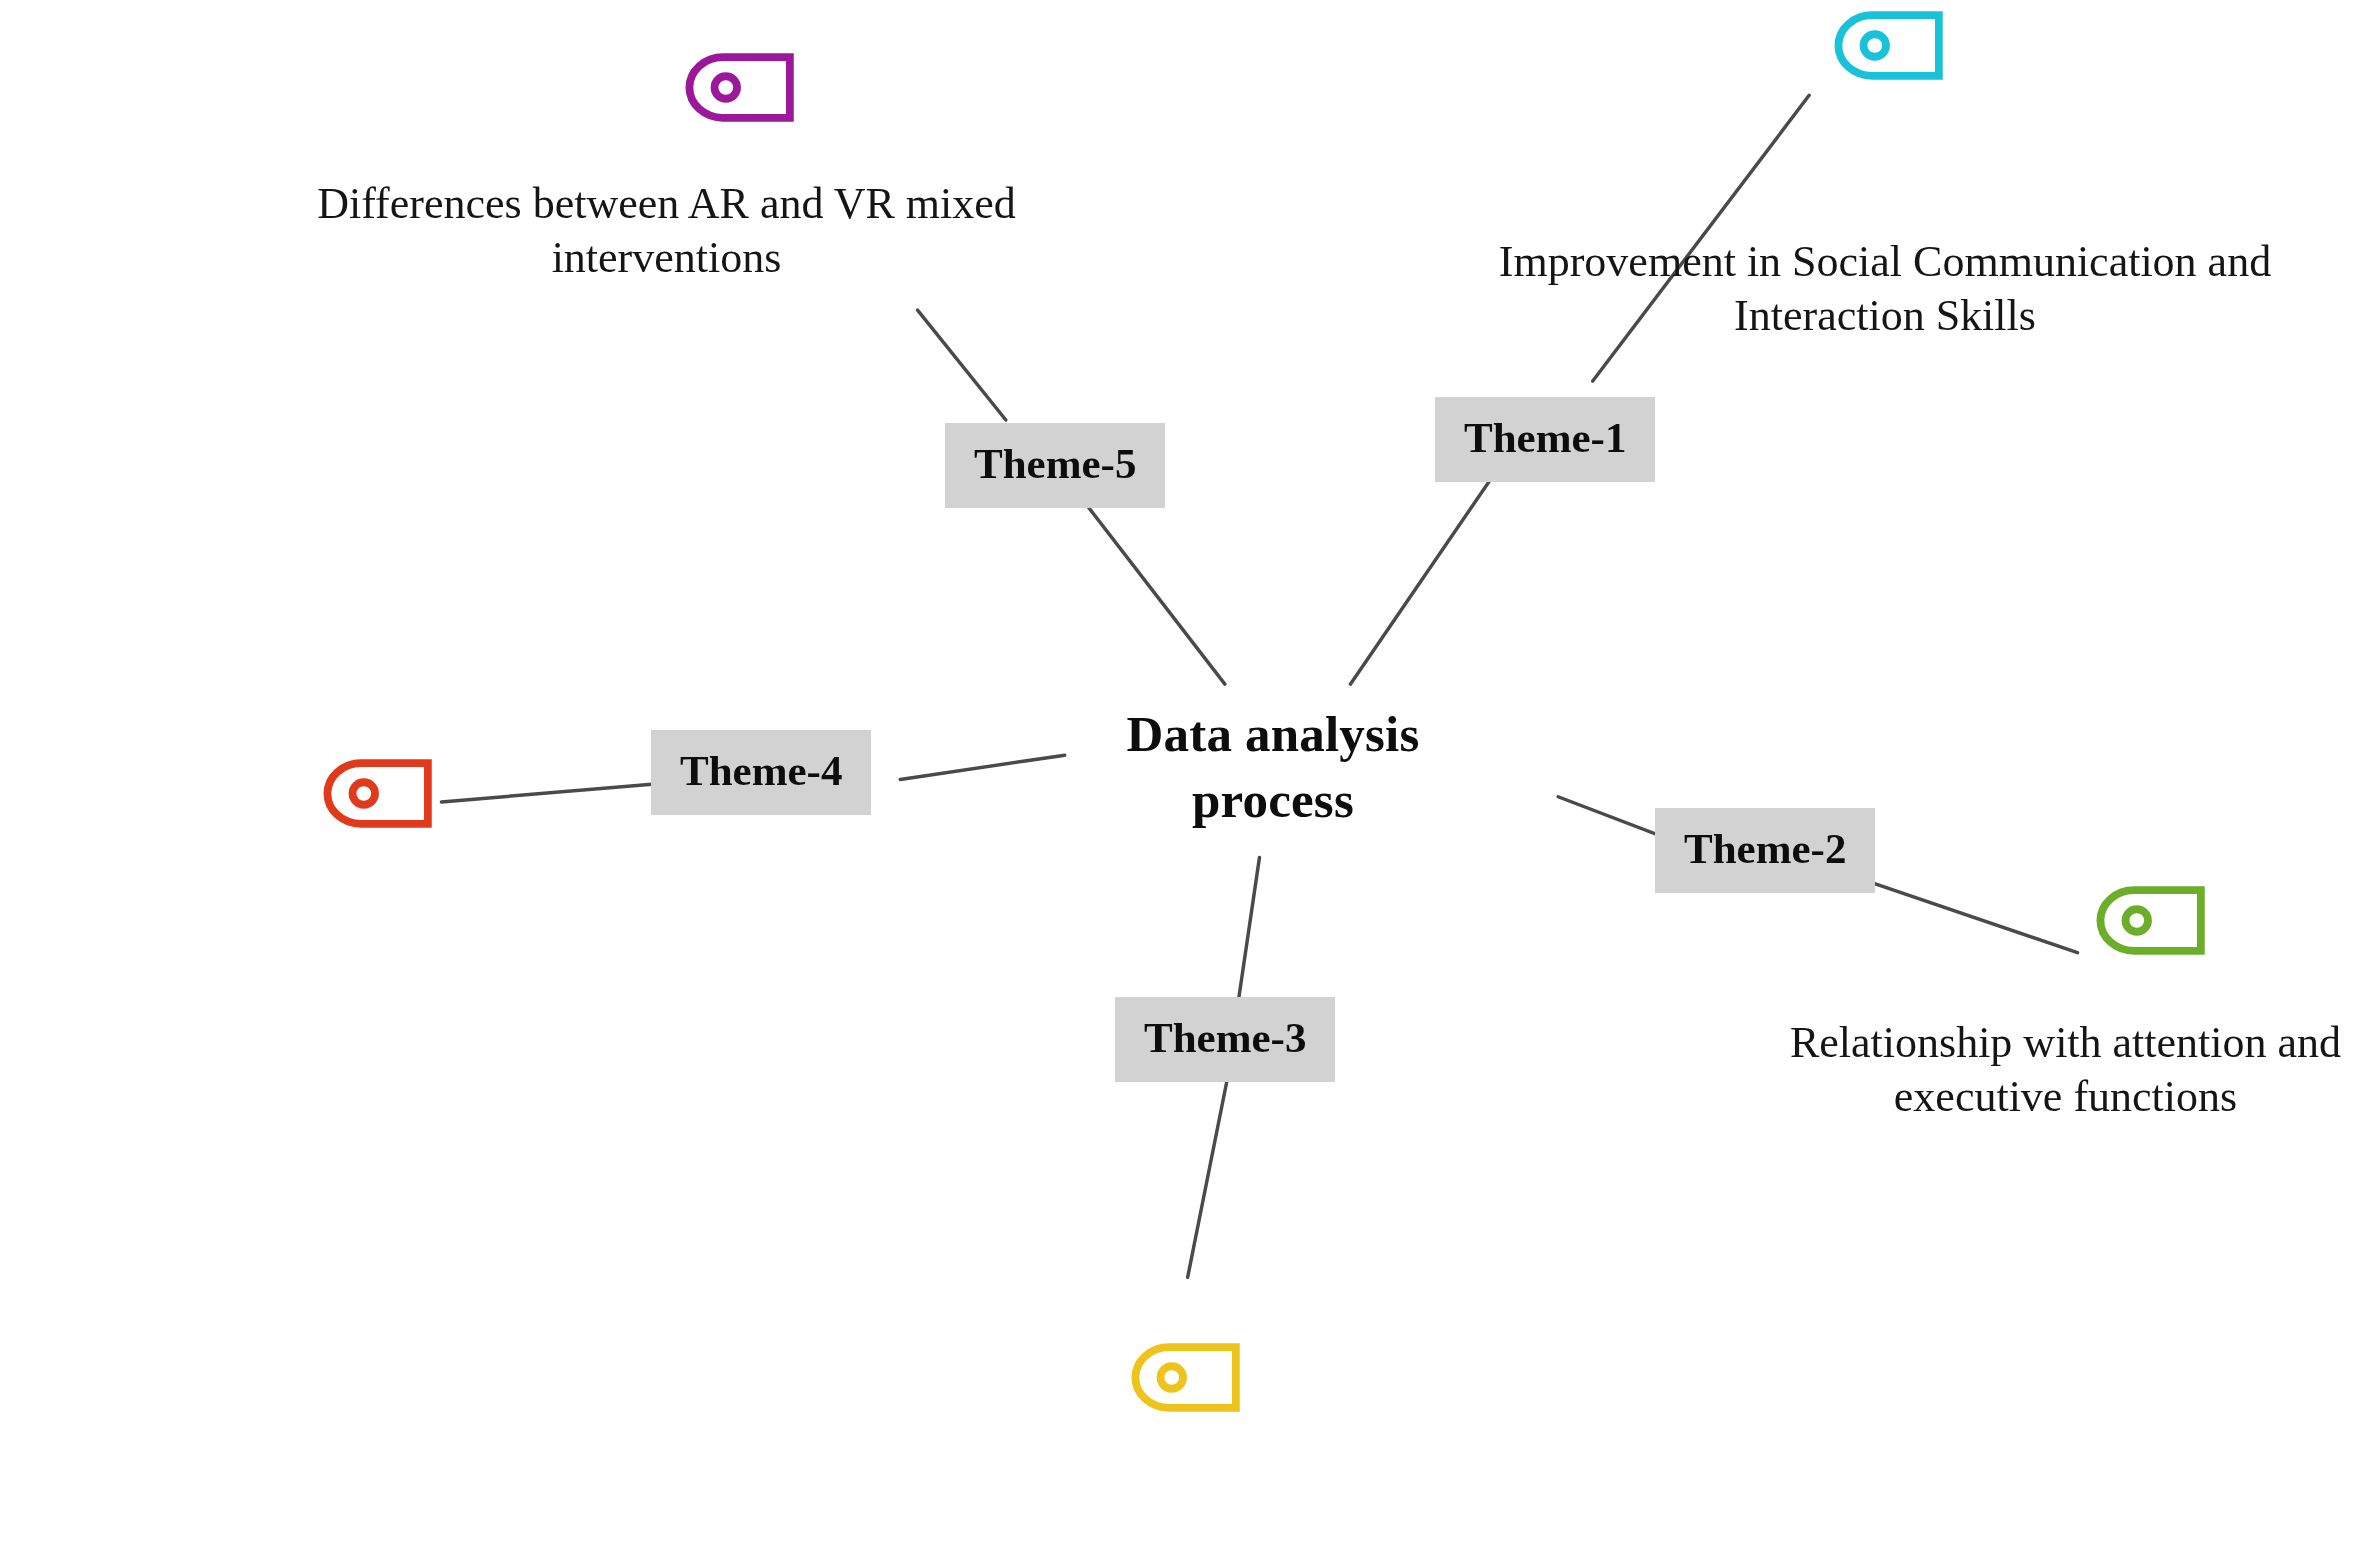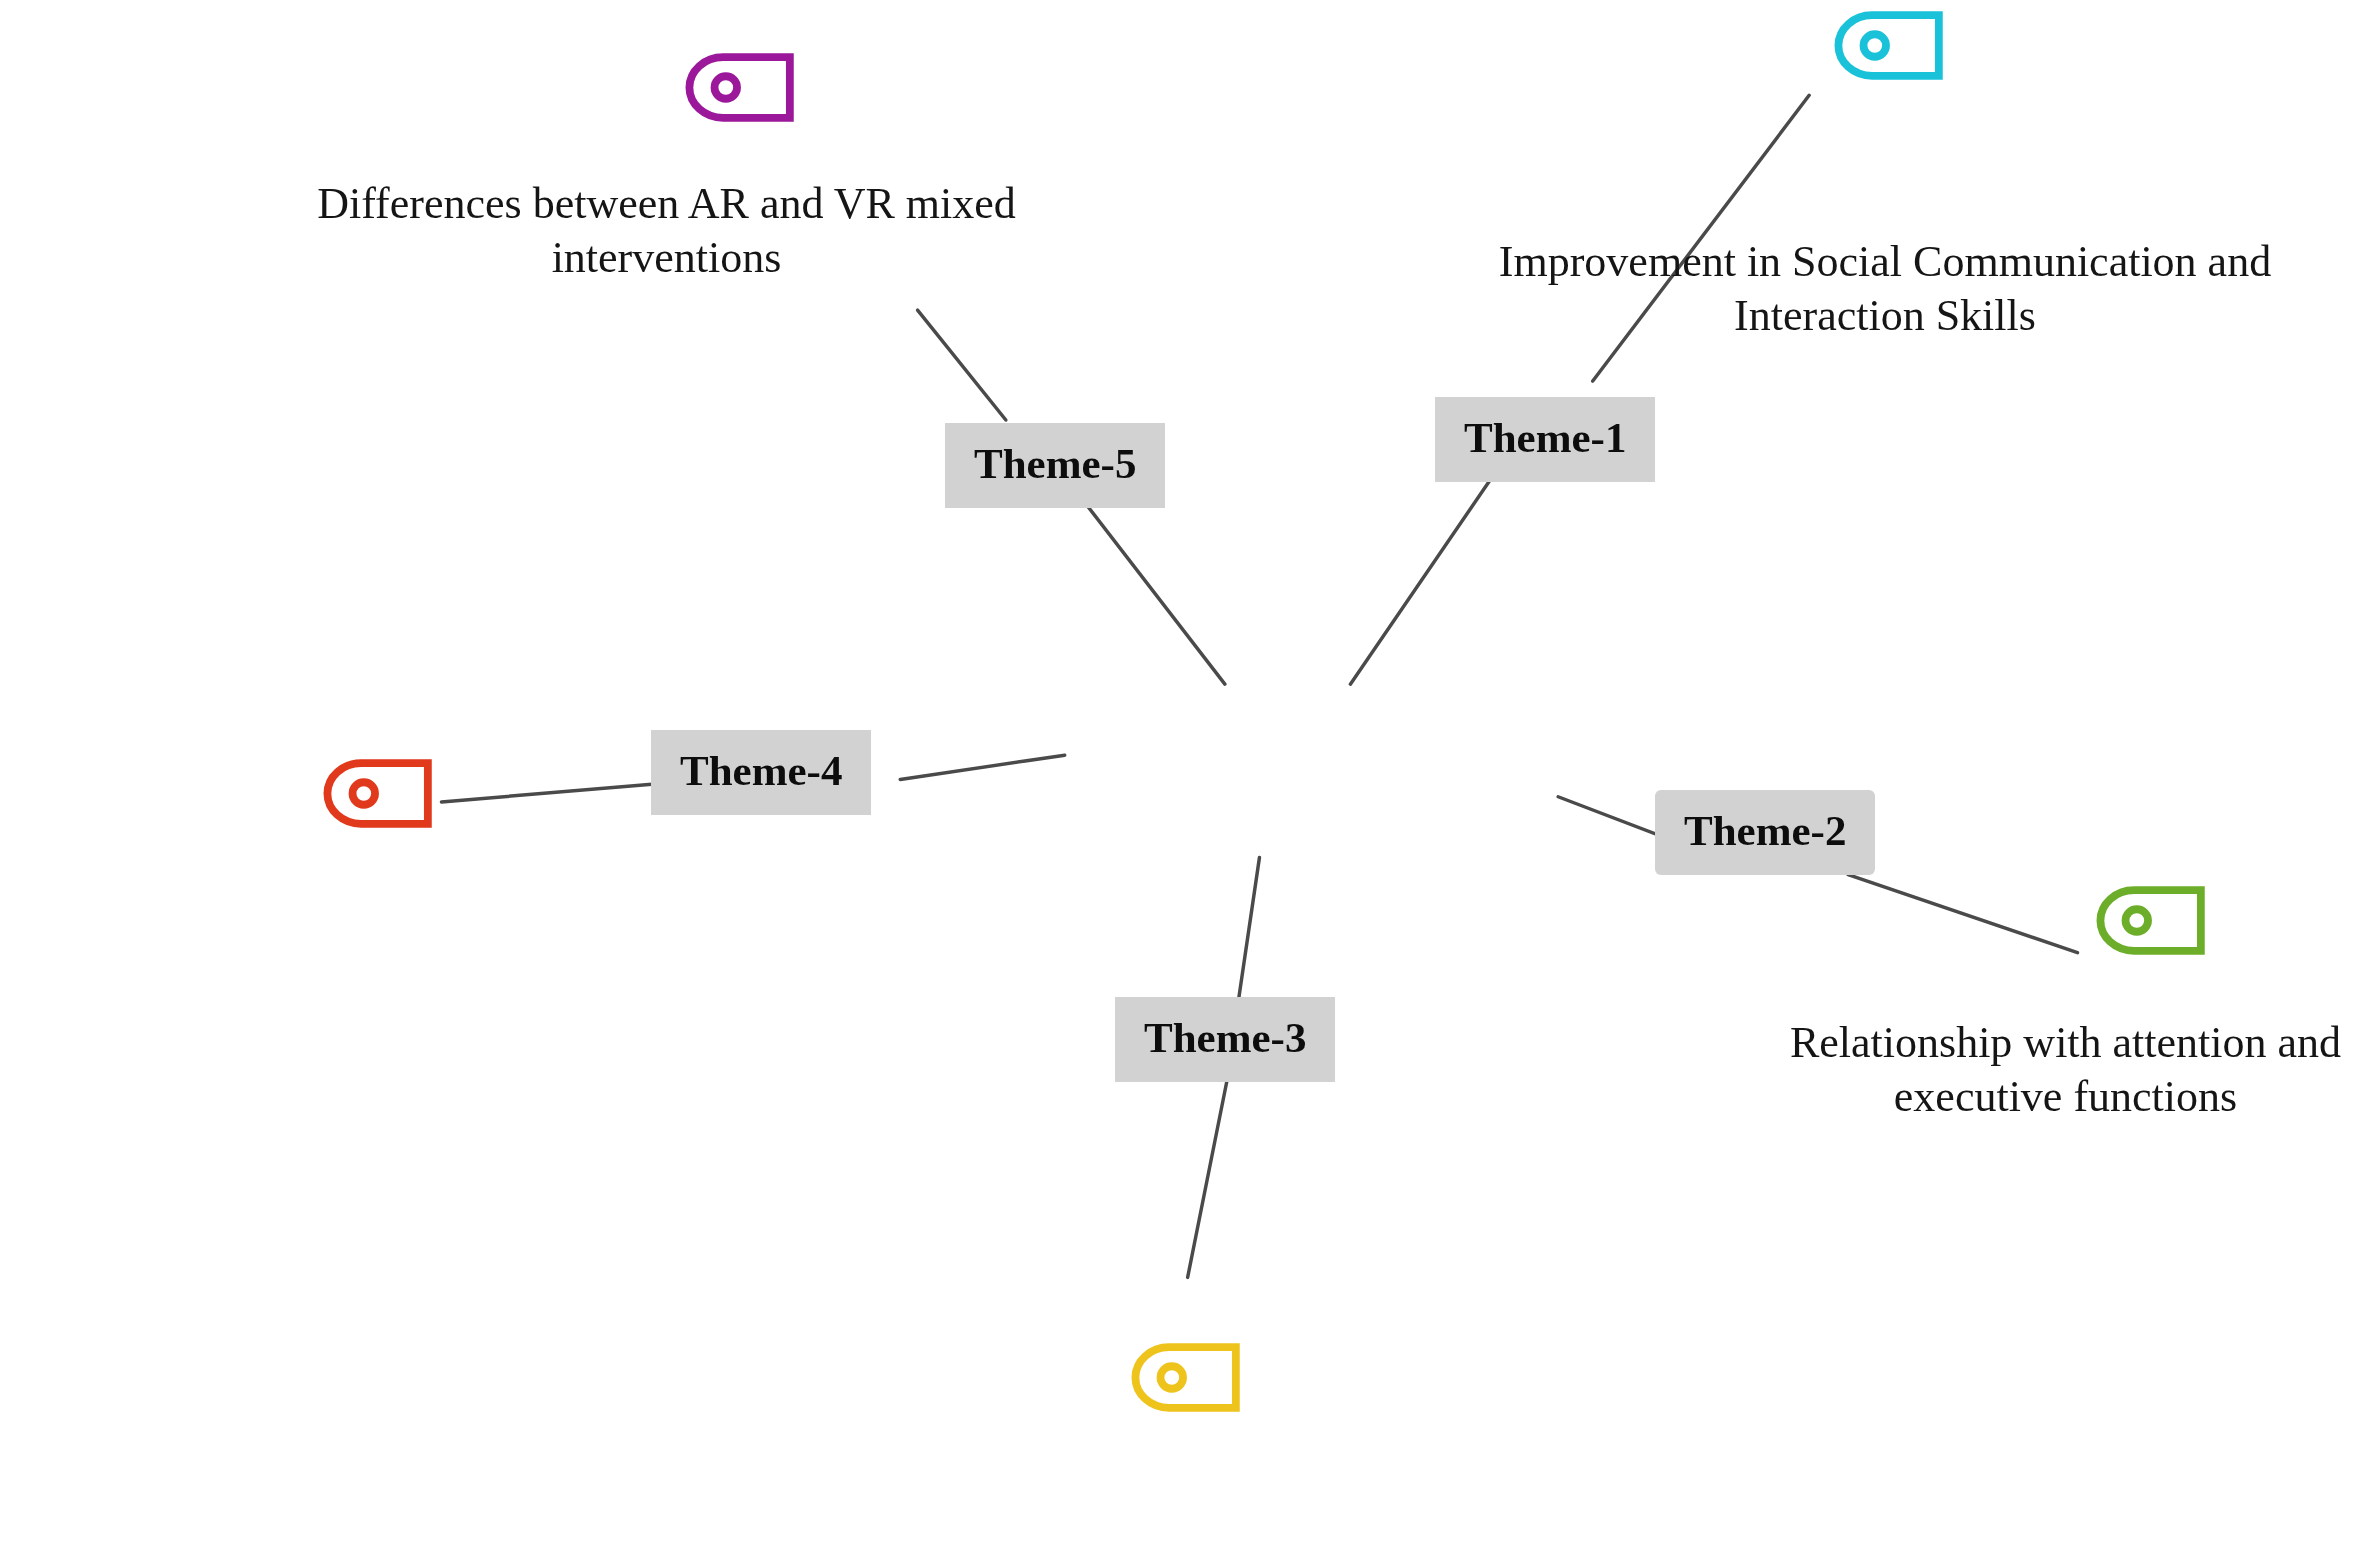--- a/index.html
+++ b/index.html
@@ -74,32 +74,34 @@
       <line x1="1800" y1="920" x2="2010" y2="1000" stroke="#4a4a4a" stroke-width="4" stroke-linecap="round"></line>
       <line x1="2135" y1="1010" x2="2400" y2="1100" stroke="#4a4a4a" stroke-width="4" stroke-linecap="round"></line>
       <line x1="1455" y1="990" x2="1430" y2="1160" stroke="#4a4a4a" stroke-width="4" stroke-linecap="round"></line>
       <line x1="1418" y1="1245" x2="1372" y2="1475" stroke="#4a4a4a" stroke-width="4" stroke-linecap="round"></line>
       <line x1="1230" y1="872" x2="1040" y2="900" stroke="#4a4a4a" stroke-width="4" stroke-linecap="round"></line>
       <line x1="760" y1="905" x2="510" y2="926" stroke="#4a4a4a" stroke-width="4" stroke-linecap="round"></line>
       <line x1="1415" y1="790" x2="1253" y2="580" stroke="#4a4a4a" stroke-width="4" stroke-linecap="round"></line>
       <line x1="1162" y1="485" x2="1060" y2="358" stroke="#4a4a4a" stroke-width="4" stroke-linecap="round"></line>
     </svg>
 
+  <div class="center-node" style="left:1039px; top:701px; width:468px;">Data analysis
+process</div>
 
   <div class="theme-chip" style="left:1435px; top:397px;">Theme-1</div>
   <div class="tag-icon" style="left:1833px; top:10.4px; width:113px; height:71px;">
     <svg viewBox="0 0 130 82" width="113" height="71" aria-hidden="true">
       <path d="M45 6 H122 V76 H45 A39 35 0 0 1 45 6 Z" fill="none" stroke="#1ac2d9" stroke-width="9"></path>
       <circle cx="48" cy="41" r="13" fill="none" stroke="#1ac2d9" stroke-width="9"></circle>
     </svg>
   </div>
   <div class="leaf-label" style="left:1409px; top:235px; width:952px;">Improvement in Social Communication and
 Interaction Skills</div>
 
-  <div class="theme-chip" style="left:1655px; top:790px;border-radius:6px;">Theme-2</div>
+  <div class="theme-chip" style="left:1655px; top:808px;">Theme-2</div>
   <div class="tag-icon" style="left:2095px; top:885px; width:113px; height:71px;">
     <svg viewBox="0 0 130 82" width="113" height="71" aria-hidden="true">
       <path d="M45 6 H122 V76 H45 A39 35 0 0 1 45 6 Z" fill="none" stroke="#6cae2a" stroke-width="9"></path>
       <circle cx="48" cy="41" r="13" fill="none" stroke="#6cae2a" stroke-width="9"></circle>
     </svg>
   </div>
   <div class="leaf-label" style="left:1740px; top:1016px; width:651px;">Relationship with attention and
 executive functions</div>
 
   <div class="theme-chip" style="left:1115px; top:997px;">Theme-3</div>

